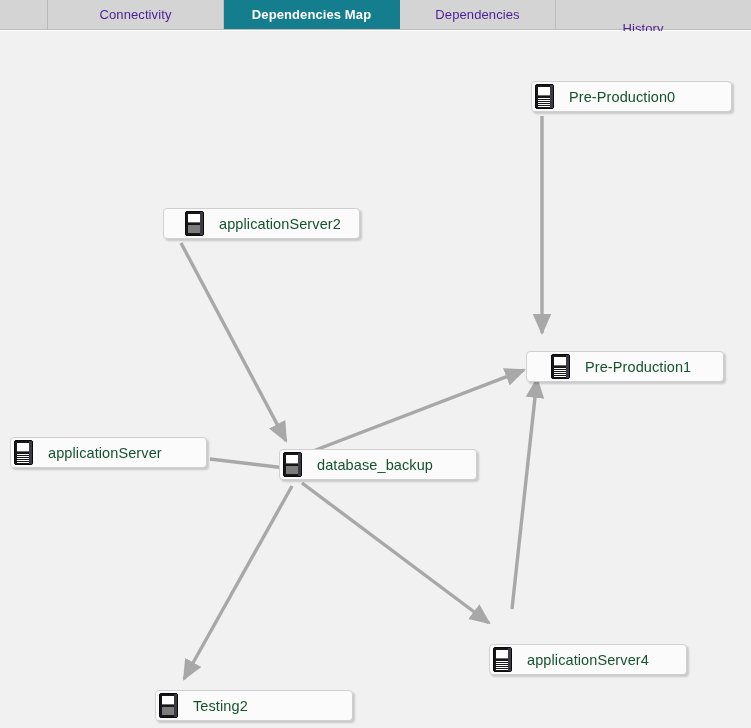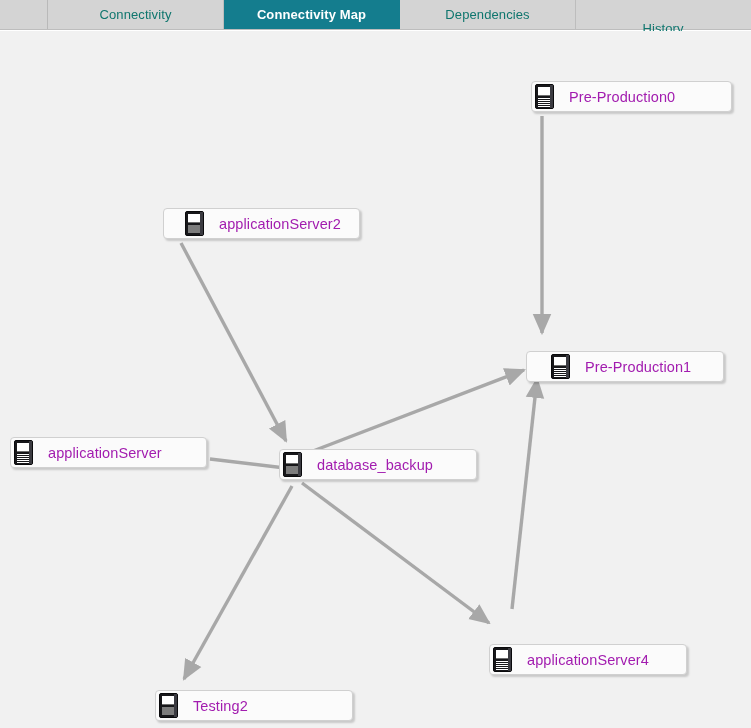--- a/index.html
+++ b/index.html
@@ -27,21 +27,21 @@
     align-items: stretch;
   }
   .tab {
     box-sizing: border-box;
     background: #d4d4d4;
     border-right: 1px solid #bdbdbd;
     display: flex;
     align-items: center;
     justify-content: center;
     font-size: 13px;
-    color: #0f766e;
+    color: #4c1d95;
     letter-spacing: .1px;
     white-space: nowrap;
     user-select: none;
   }
   .tab.stub {
     width: 48px;
     border-right: 1px solid #b9b9b9;
   }
   .tab.active {
     background: #147d8e;
@@ -76,21 +76,21 @@
     border-radius: 4px;
     box-shadow: 2px 2px 2px rgba(0,0,0,0.17);
     display: flex;
     align-items: center;
     padding-left: 3px;
     padding-right: 14px;
     white-space: nowrap;
   }
   .node-label {
     font-size: 14.5px;
-    color: #a21caf;
+    color: #14532d;
     margin-left: 15px;
     letter-spacing: .1px;
   }
   .nodeicon {
     position: relative;
     width: 19px;
     height: 25px;
     box-sizing: border-box;
     background: #17171a;
     border: 1px solid #0a0a0c;
@@ -130,23 +130,23 @@
 </style>
 </head>
 <body>
 
 <div id="tabbar">
   <div class="tab stub"></div>
   <div class="tab" style="width:176px;">
     <span>Connectivity</span>
   </div>
   <div class="tab active" style="width:176px;">
-    <span>Connectivity Map</span>
-  </div>
-  <div class="tab" style="width:176px;">
+    <span>Dependencies Map</span>
+  </div>
+  <div class="tab" style="width:156px;">
     <span>Dependencies</span>
   </div>
   <div class="tab" style="width:174px;border-right:none;margin-top:28px;">
     <span>History</span>
   </div>
 </div>
 
 <div id="canvas">
 
   <svg id="edges" viewBox="0 0 751 697">

